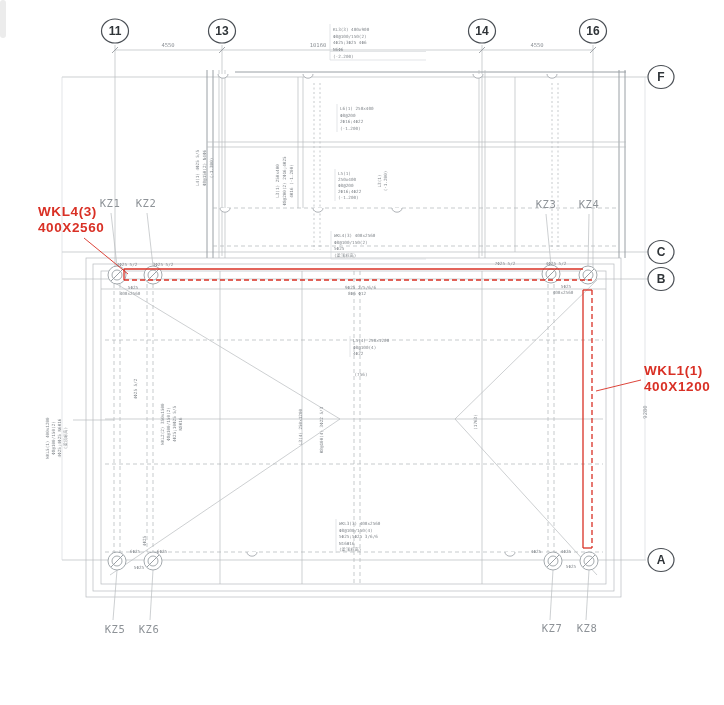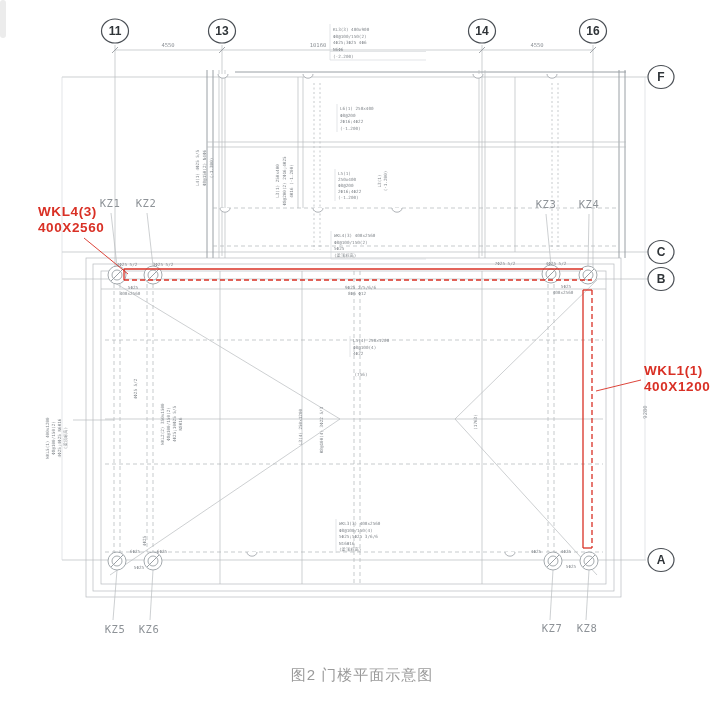--- a/index.html
+++ b/index.html
@@ -297,14 +297,13 @@
       <text class="tinym" x="135" y="553">6Φ25</text>
       <text class="tinym" x="162" y="553">6Φ25</text>
       <text class="tinym" x="139" y="569">5Φ25</text>
       <text class="tinym" x="536" y="553">4Φ25</text>
       <text class="tinym" x="566" y="553">4Φ25</text>
       <text class="tinym" x="571" y="568">5Φ25</text>
       <text class="tinym" transform="rotate(-90 146 541)" x="146" y="541">4Φ25</text>
     </g>
   </svg>
 
-  <div class="caption">图2 门楼平面示意图</div>
 </div>
 
 </body></html>

